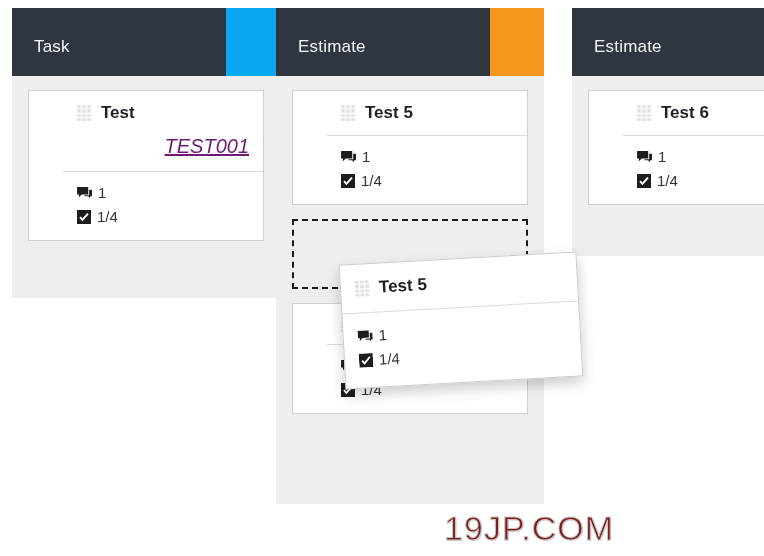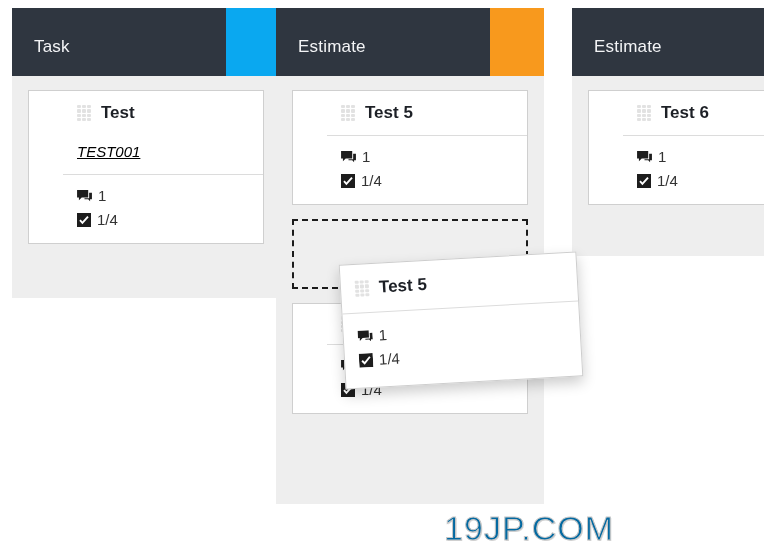--- a/index.html
+++ b/index.html
@@ -14,20 +14,21 @@
     overflow: hidden;
     position: relative;
   }
 
   
   #board {
     position: absolute;
     top: 0; left: 0;
     width: 624px;
     height: 556px;
+    text-align: right;
   }
 
   .column {
     position: absolute;
     top: 8px;
   }
   .col-task     { left: 12px;  width: 268px; }
   .col-estimate { left: 276px; width: 268px; }
   .col-complete { left: 572px; width: 268px; }
 
@@ -86,24 +87,24 @@
     gap: 10px;
   }
   .card-title {
     font-size: 17px;
     font-weight: bold;
     color: #1d2026;
     line-height: 1.2;
   }
   .card-sub {
     display: block;
-    margin-top: 20px;
-    font-size: 15px;
+    margin-top: 11px;
+    font-size: 20px;
     font-style: italic;
-    color: #000000;
+    color: #701a75;
     text-decoration: underline;
     line-height: 1.25;
   }
 
   .drag-handle {
     width: 14px;
     height: 16px;
     flex: 0 0 14px;
     display: grid;
     grid-template-columns: repeat(3, 1fr);
@@ -160,21 +161,21 @@
   #drag-card .card-head { padding: 14px 14px 14px 14px; }
   #drag-card .card-meta { padding: 14px 14px 18px 14px; }
 
   
   #watermark {
     position: absolute;
     right: 10px;
     bottom: 8px;
     font-size: 34px;
     letter-spacing: 1px;
-    color: #0369a1;
+    color: #7f1d1d;
     -webkit-text-stroke: 1px #c8c8c8;
     text-shadow: 1px 1px 0 #d8d8d8;
     font-family: "Liberation Sans", sans-serif;
     z-index: 90;
     user-select: none;
   }
 </style>
 </head>
 <body>
 

